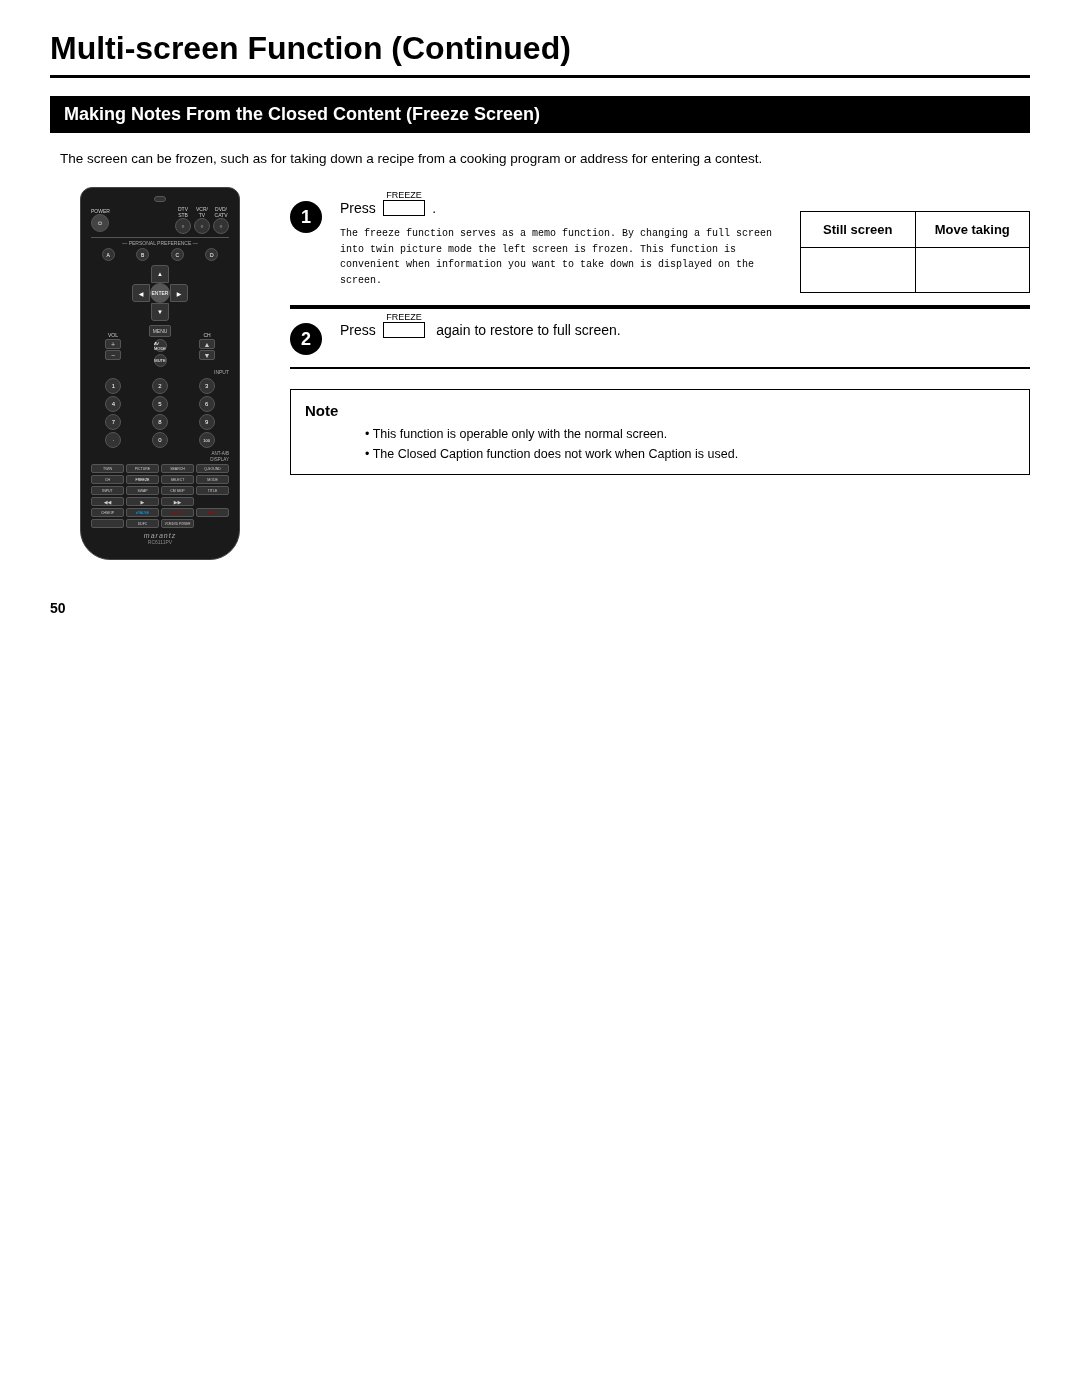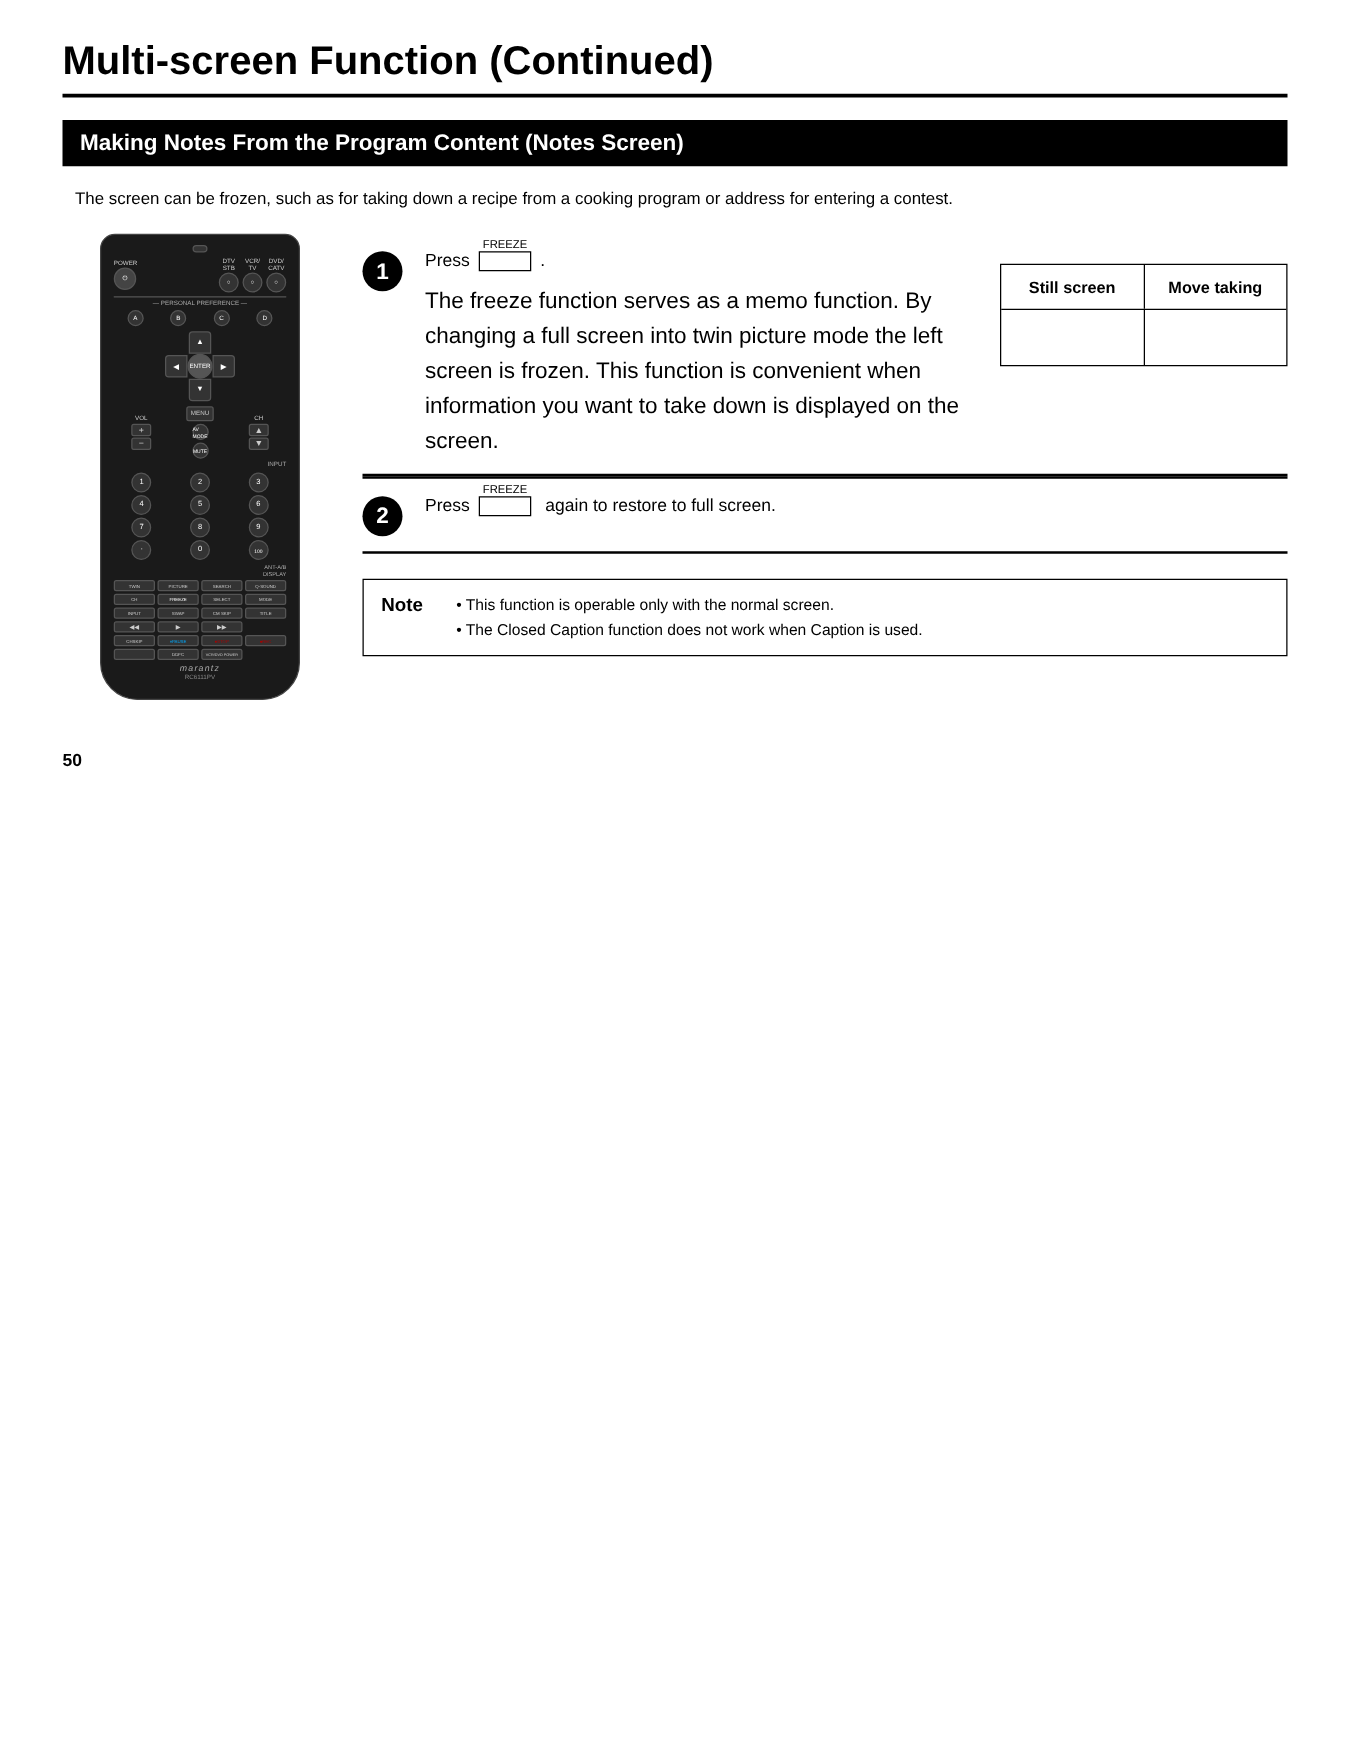--- a/index.html
+++ b/index.html
@@ -119,22 +119,23 @@
       white-space: nowrap;
     }
 
     .freeze-btn-wrapper {
       position: relative;
       display: inline-block;
       margin: 0 3px;
     }
 
     .step-description {
-      font-size: 18px;
+      font-size: 10px;
       line-height: 1.55;
+      font-family: Liberation Mono, monospace;
     }
 
     
     .screen-table {
       border: 1.5px solid #000;
       display: flex;
       flex-direction: column;
       margin-left: 8px;
       margin-top: 10px;
       min-width: 230px;
@@ -191,20 +192,21 @@
     }
 
     .note-content {
       font-size: 12.5px;
       line-height: 1.6;
     }
 
     .note-content ul {
       list-style: none;
       padding: 0;
+      margin-top: 24px;
     }
 
     .note-content ul li::before {
       content: "• ";
     }
 
     
     .page-number {
       font-size: 14px;
       font-weight: bold;
@@ -419,21 +421,21 @@
       display: flex;
       align-items: center;
       justify-content: center;
     }
   </style>
 </head>
 <body>
 
 <h1 class="page-title">Multi-screen Function (Continued)</h1>
 
-<div class="section-header">Making Notes From the Program Content (Notes Screen)</div>
+<div class="section-header">Making Notes From the Closed Content (Freeze Screen)</div>
 
 <p class="intro-text">The screen can be frozen, such as for taking down a recipe from a cooking program or address for entering a contest.</p>
 
 <div class="main-content">
 
   <div style="display:flex; gap:20px; align-items:flex-start;">
 
     <div class="remote-area">
       <div class="remote">
 

